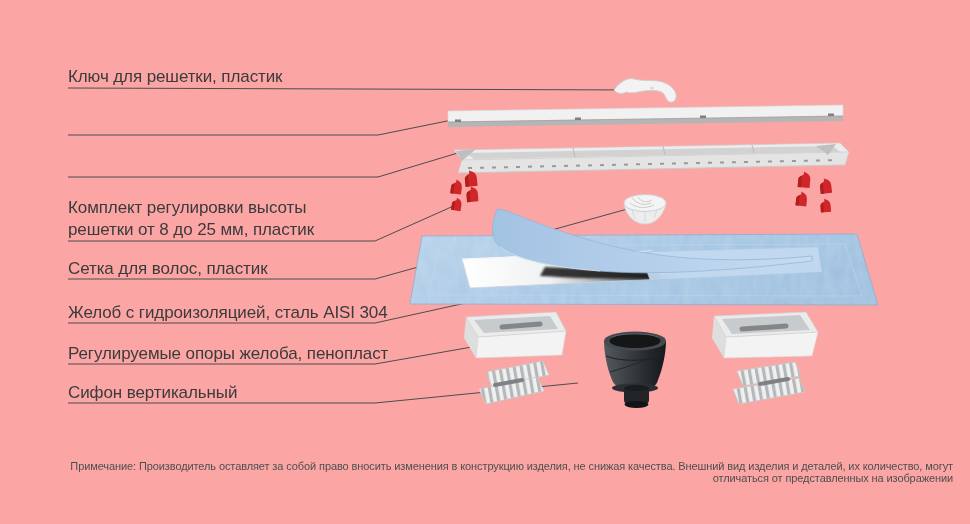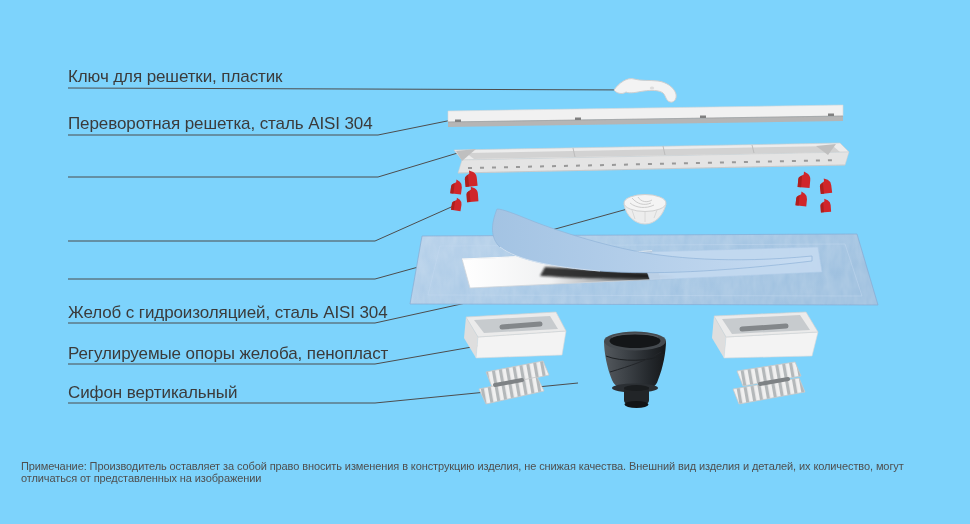--- a/index.html
+++ b/index.html
@@ -1,22 +1,22 @@
 <!DOCTYPE html>
 <html><head>
 <meta charset="utf-8">
 <style>
   html,body{margin:0;padding:0;background:#fff;}
-  .canvas{position:relative;width:970px;height:524px;background:#7dd3fc;overflow:hidden;
+  .canvas{position:relative;width:970px;height:524px;background:#fca5a5;overflow:hidden;
           font-family:"Liberation Sans", sans-serif;}
   .diagram-svg{position:absolute;left:0;top:0;width:970px;height:524px;}
   .label{position:absolute;font-size:17px;line-height:22px;color:#3b3b3b;
          white-space:pre-line;letter-spacing:-0.1px;}
-  .note{position:absolute;left:21px;top:460px;width:906px;font-size:11px;
-        color:#4f4f4f;text-align:left;letter-spacing:-0.1px;}
+  .note{position:absolute;left:47px;top:460px;width:906px;font-size:11px;
+        color:#4f4f4f;text-align:right;letter-spacing:-0.1px;}
 </style>
 </head>
 <body>
 
 <div class="canvas">
 
   <svg class="diagram-svg" viewBox="0 0 970 524">
     <defs>
       <linearGradient id="blueGrad" x1="0" y1="0" x2="1" y2="0.3">
         <stop offset="0" stop-color="#b4cfe9"></stop>
@@ -179,20 +179,22 @@
       <ellipse cx="635" cy="341" rx="31" ry="9.5" fill="#454a4f"></ellipse>
       <ellipse cx="635" cy="341" rx="25.5" ry="7" fill="#141618"></ellipse>
       <path d="M612,337 C620,333 650,333 658,337" stroke="#5c6166" stroke-width="1.2" fill="none" opacity="0.8"></path>
       <path d="M624,388 L624,400 C624,404 629,406 636.5,406 C644,406 649,404 649,400 L649,387 Z" fill="#222528"></path>
       <ellipse cx="636.5" cy="388" rx="12.5" ry="3" fill="#1a1d1f"></ellipse>
       <ellipse cx="636.5" cy="404.5" rx="12" ry="3.5" fill="#121416"></ellipse>
     </g>
   </svg>
 
   <div class="label" style="left:68px;top:66px;">Ключ для решетки, пластик</div>
-  <div class="label" style="left:68px;top:113px;">Переворотная решетка, сталь AISI 304</div>
+  <div class="label" style="left:68px;top:197px;">Комплект регулировки высоты
+решетки от 8 до 25 мм, пластик</div>
+  <div class="label" style="left:68px;top:258px;">Сетка для волос, пластик</div>
   <div class="label" style="left:68px;top:302px;text-align:center;">Желоб с гидроизоляцией, сталь AISI 304</div>
   <div class="label" style="left:68px;top:343px;">Регулируемые опоры желоба, пенопласт</div>
   <div class="label" style="left:68px;top:382px;">Сифон вертикальный</div>
 
   <div class="note">Примечание: Производитель оставляет за собой право вносить изменения в конструкцию изделия, не снижая качества. Внешний вид изделия и деталей, их количество, могут отличаться от представленных на изображении</div>
 
 </div>
 
 </body></html>

